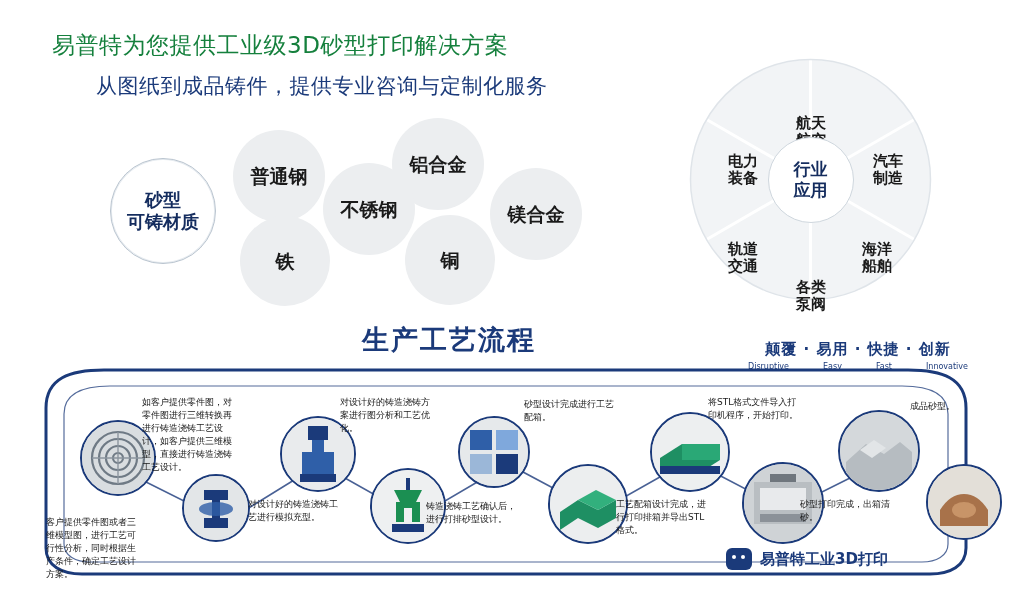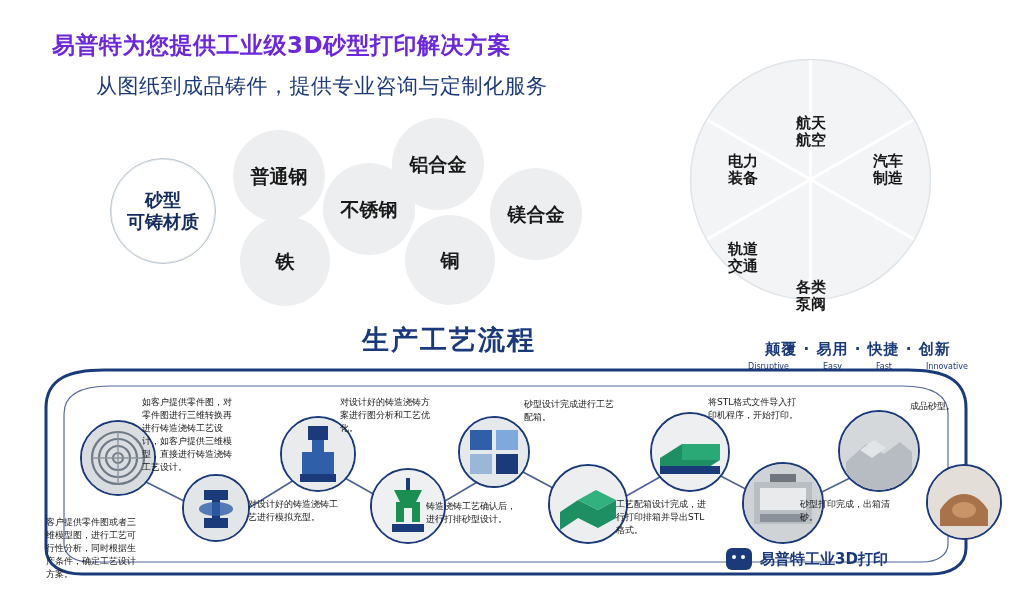--- a/index.html
+++ b/index.html
@@ -17,22 +17,22 @@
     background: #ffffff;
     overflow: hidden;
   }
 
   
   .headline {
     position: absolute;
     left: 52px;
     top: 30px;
     font-size: 23px;
-    font-weight: bold;
-    color: #6d28d9;
+    font-weight: normal;
+    color: #15803d;
     letter-spacing: 0.5px;
     white-space: nowrap;
   }
   .subhead {
     position: absolute;
     left: 96px;
     top: 72px;
     font-size: 21px;
     font-weight: normal;
     color: #1b3a7a;
@@ -230,26 +230,30 @@
         <line x1="121.5" y1="121.5" x2="121.5" y2="241.5"></line>
         <line x1="121.5" y1="121.5" x2="17.6" y2="181.5"></line>
         <line x1="121.5" y1="121.5" x2="17.6" y2="61.5"></line>
       </g>
       <circle cx="121.5" cy="121.5" r="120" fill="none" stroke="#dfe4e9" stroke-width="1.5"></circle>
     </svg>
     <div class="wheel-label" style="left:84px; top:22px; width:76px;">航天
 航空</div>
     <div class="wheel-label" style="left:163px; top:60px; width:72px;">汽车
 制造</div>
+    <div class="wheel-label" style="left:152px; top:148px; width:72px;">海洋
+船舶</div>
     <div class="wheel-label" style="left:84px; top:186px; width:76px;">各类
 泵阀</div>
     <div class="wheel-label" style="left:18px; top:60px; width:72px;">电力
 装备</div>
     <div class="wheel-label" style="left:18px; top:148px; width:72px;">轨道
 交通</div>
+    <div class="wheel-center">行业
+应用</div>
   </div>
 
   <div class="process-title">生产工艺流程</div>
   <div class="slogan">
     <div class="slogan-cn">颠覆 · 易用 · 快捷 · 创新</div>
     <div class="slogan-en">
       <span>Disruptive</span>
       <span>Easy</span>
       <span>Fast</span>
       <span>Innovative</span>

